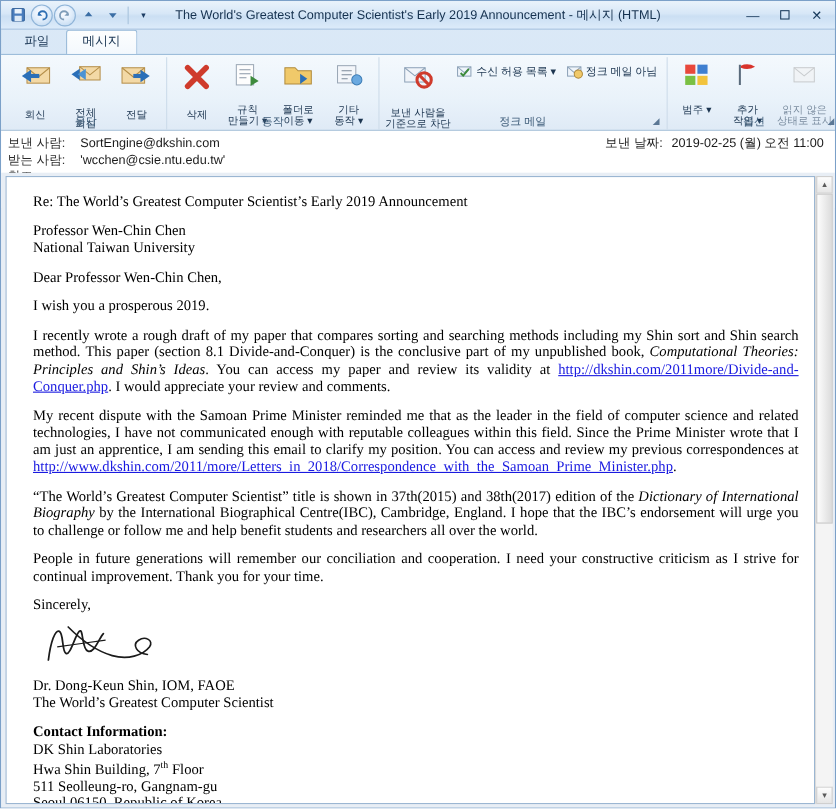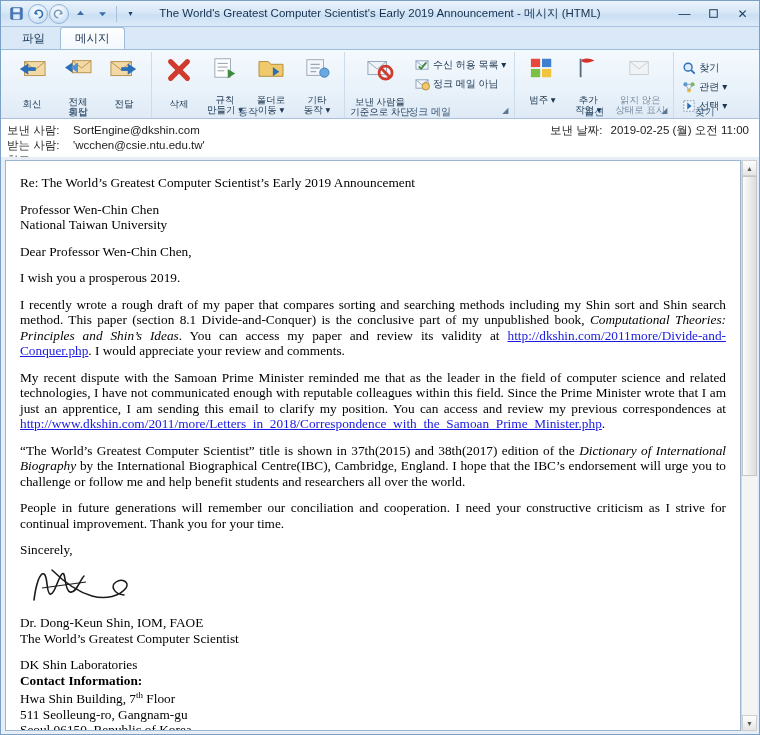--- a/index.html
+++ b/index.html
@@ -140,21 +140,21 @@
   .ritem .lbl { margin-top: 12px; }
   .ritem-sm {
     display: flex; align-items: center;
     font-size: 10px; color: #1c3550;
     padding: 1px 3px;
     border: 1px solid transparent;
     border-radius: 3px;
     white-space: nowrap;
   }
   .ritem-sm .ico { margin-right: 3px; display: inline-flex; }
-  .rcol { display: flex; flex-direction: column; justify-content: center; gap: 1px; padding-top: 3px; }
+  .rcol { display: flex; flex-direction: row; justify-content: center; gap: 1px; padding-top: 3px; font-family: Liberation Serif, serif; }
   .icon { display: inline-block; }
 
   
   .headerpane {
     background: #ffffff;
     border-bottom: 1px solid #c2d4e6;
     padding: 4px 6px 3px 6px;
     font-size: 11.5px;
     color: #1b1b1b;
   }
@@ -183,20 +183,21 @@
     background: #e8eef5;
     display: flex;
   }
   .bodyinner {
     flex: 1;
     margin: 3px 0 3px 4px;
     background: #ffffff;
     border: 1px solid #9bb6d2;
     overflow: hidden;
     position: relative;
+    padding-left: 10px;
   }
   .msg {
     padding: 14px 14px 10px 14px;
     font-family: "Liberation Serif", serif;
     font-size: 13.3px;
     line-height: 15.5px;
     color: #000;
     text-align: justify;
   }
   .msg p { margin: 0 0 11px 0; }
@@ -551,22 +552,22 @@
           <svg width="120" height="42" viewBox="0 0 120 42">
             <path d="M12 38 C14 22, 18 10, 22 12 C26 14, 24 30, 28 32 C32 34, 36 16, 40 12 C44 8, 42 28, 48 30 C54 32, 58 18, 62 14" stroke="#1b1b1b" stroke-width="1.6" fill="none" stroke-linecap="round"></path>
             <path d="M30 8 C42 20, 56 30, 70 34 C84 38, 98 34, 104 26 C108 20, 100 16, 94 20 C88 24, 92 32, 102 33" stroke="#1b1b1b" stroke-width="1.5" fill="none" stroke-linecap="round"></path>
             <path d="M20 26 C34 24, 50 22, 64 20" stroke="#1b1b1b" stroke-width="1.1" fill="none"></path>
           </svg>
         </div>
 
         <p class="tight">Dr. Dong-Keun Shin, IOM, FAOE</p>
         <p>The World’s Greatest Computer Scientist</p>
 
+        <p class="tight contact-title">Contact Information:</p>
         <p class="tight">DK Shin Laboratories</p>
-        <p class="tight contact-title">Contact Information:</p>
         <p class="tight">Hwa Shin Building, 7<sup>th</sup> Floor</p>
         <p class="tight">511 Seolleung-ro, Gangnam-gu</p>
         <p class="tight">Seoul 06150, Republic of Korea</p>
 
       </div>
     </div>
 
     <div class="vscroll">
       <div class="vs-btn">▲</div>
       <div class="vs-track">

